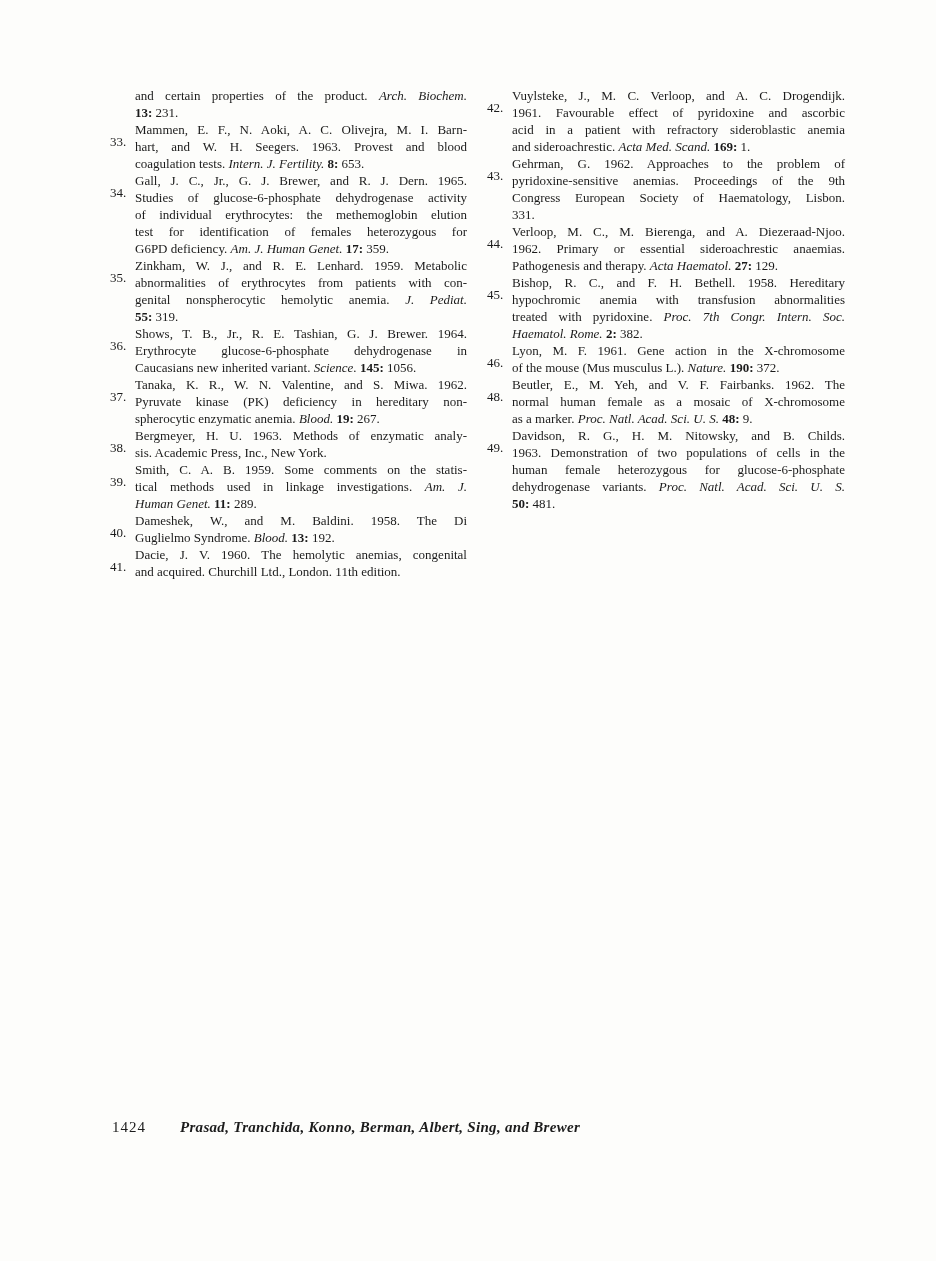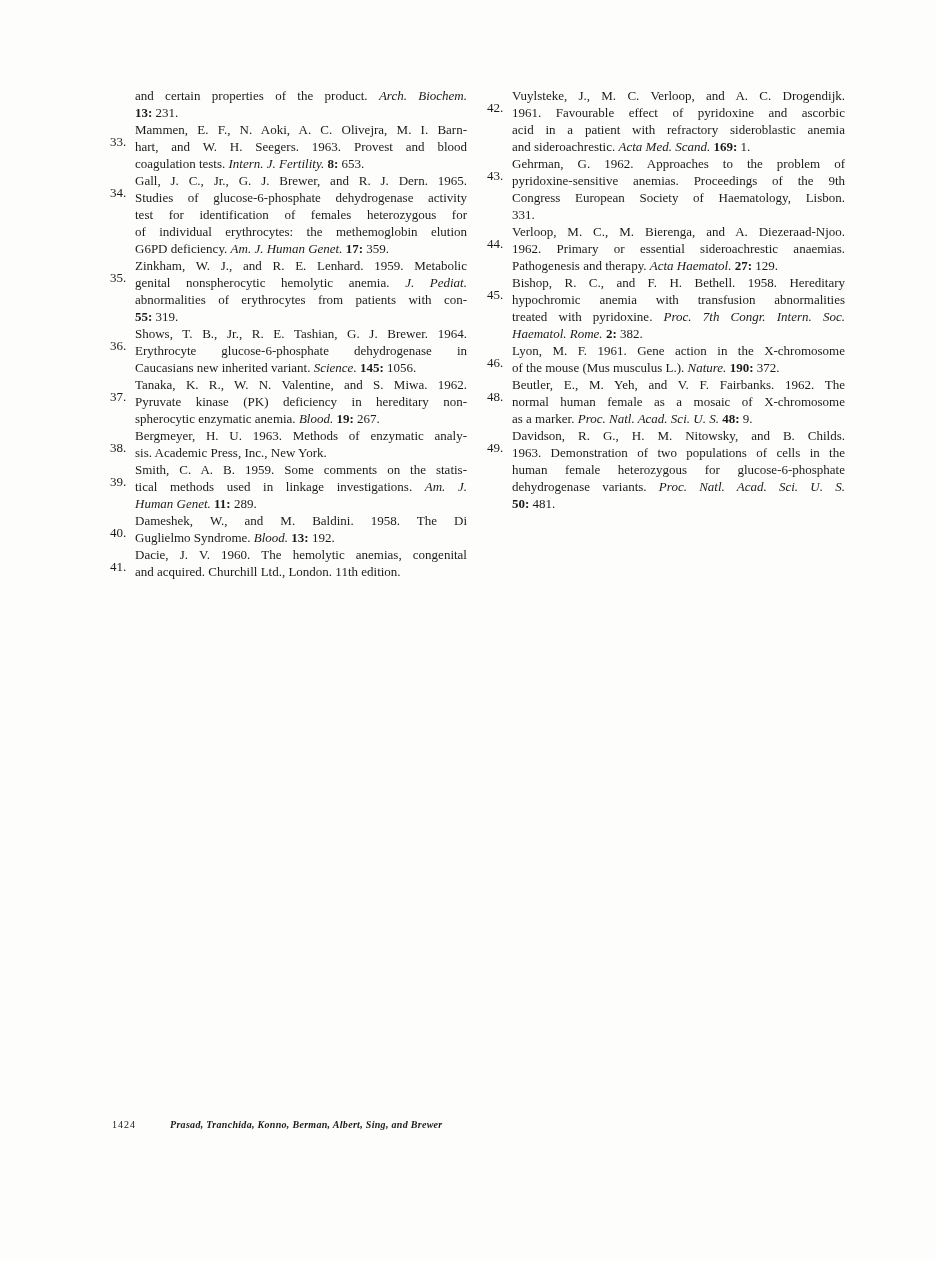--- a/index.html
+++ b/index.html
@@ -44,21 +44,21 @@
   .ln.last {
     text-align: left;
     text-align-last: auto;
   }
   .i { font-style: italic; }
   .b { font-weight: bold; }
   .footer {
     position: absolute;
     left: 112px;
     top: 1119px;
-    font-size: 10px;
+    font-size: 15px;
     white-space: nowrap;
   }
   .pagenum {
     letter-spacing: 1px;
   }
   .runtitle {
     margin-left: 34px;
     font-style: italic;
     font-weight: 600;
     letter-spacing: 0.3px;
@@ -76,29 +76,29 @@
       <div class="ref">
         <span class="ref-num">33.</span>
         <div class="ln"><span>Mammen, E. F., N. Aoki, A. C. Olivejra, M. I. Barn-</span></div>
         <div class="ln"><span>hart, and W. H. Seegers. 1963. Provest and blood</span></div>
         <div class="ln last"><span>coagulation tests. </span><span class="i">Intern. J. Fertility.</span><span> </span><span class="b">8:</span><span> 653.</span></div>
       </div>
       <div class="ref">
         <span class="ref-num">34.</span>
         <div class="ln"><span>Gall, J. C., Jr., G. J. Brewer, and R. J. Dern. 1965.</span></div>
         <div class="ln"><span>Studies of glucose-6-phosphate dehydrogenase activity</span></div>
+        <div class="ln"><span>of individual erythrocytes: the methemoglobin elution</span></div>
         <div class="ln"><span>test for identification of females heterozygous for</span></div>
-        <div class="ln"><span>of individual erythrocytes: the methemoglobin elution</span></div>
         <div class="ln last"><span>G6PD deficiency. </span><span class="i">Am. J. Human Genet.</span><span> </span><span class="b">17:</span><span> 359.</span></div>
       </div>
       <div class="ref">
         <span class="ref-num">35.</span>
         <div class="ln"><span>Zinkham, W. J., and R. E. Lenhard. 1959. Metabolic</span></div>
+        <div class="ln"><span>abnormalities of erythrocytes from patients with con-</span></div>
         <div class="ln"><span>genital nonspherocytic hemolytic anemia. </span><span class="i">J. Pediat.</span></div>
-        <div class="ln"><span>abnormalities of erythrocytes from patients with con-</span></div>
         <div class="ln last"><span class="b">55:</span><span> 319.</span></div>
       </div>
       <div class="ref">
         <span class="ref-num">36.</span>
         <div class="ln"><span>Shows, T. B., Jr., R. E. Tashian, G. J. Brewer. 1964.</span></div>
         <div class="ln"><span>Erythrocyte glucose-6-phosphate dehydrogenase in</span></div>
         <div class="ln last"><span>Caucasians new inherited variant. </span><span class="i">Science.</span><span> </span><span class="b">145:</span><span> 1056.</span></div>
       </div>
       <div class="ref">
         <span class="ref-num">37.</span>

